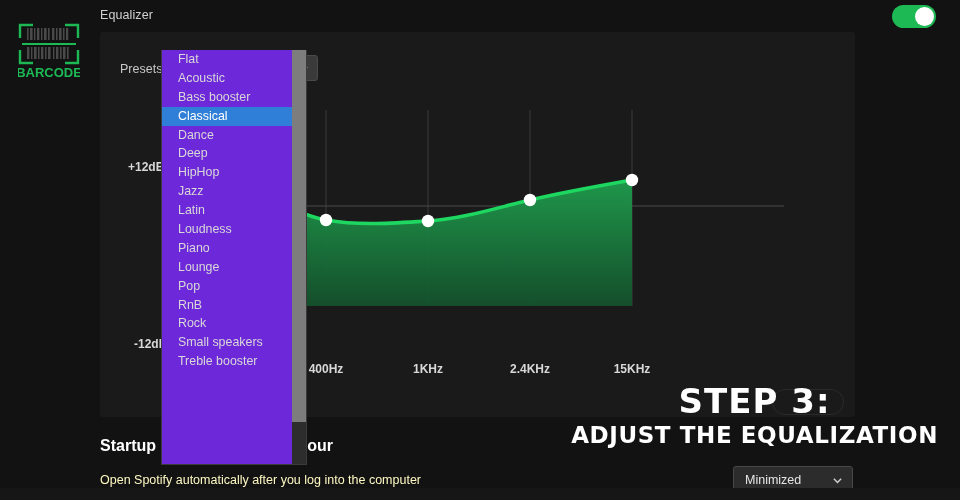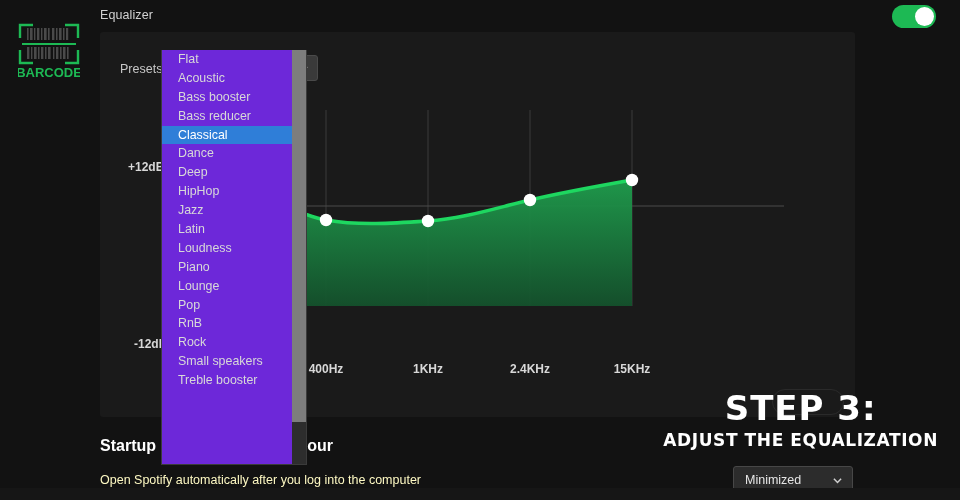--- a/index.html
+++ b/index.html
@@ -180,21 +180,21 @@
   }
   .caption .step {
     font-family: "DejaVu Sans", sans-serif;
     font-size: 34px; font-weight: bold;
     color: #ffffff;
     letter-spacing: 1px;
     line-height: 1.05;
   }
   .caption .sub {
     font-family: "DejaVu Sans", sans-serif;
-    font-size: 17px; font-weight: bold;
+    font-size: 23px; font-weight: bold;
     color: #ffffff;
     letter-spacing: .6px;
     line-height: 1.2;
     margin-top: 3px;
   }
   .bottom-fade {
     position: absolute; left: 0; bottom: 0;
     width: 960px; height: 12px;
     background: #161616;
   }
@@ -325,21 +325,20 @@
       <svg class="chev" viewBox="0 0 10 10">
         <path d="M1,3 L5,7.2 L9,3" stroke="#d0d0d0" stroke-width="1.6" fill="none"></path>
       </svg>
     </div>
 
     <div class="preset-menu">
       <div class="menu-scroll">
           <div class="menu-item">Flat</div>
           <div class="menu-item">Acoustic</div>
           <div class="menu-item">Bass booster</div>
-          <div class="menu-item">Bass reducer</div>
           <div class="menu-item selected">Classical</div>
           <div class="menu-item">Dance</div>
           <div class="menu-item">Deep</div>
           <div class="menu-item">HipHop</div>
           <div class="menu-item">Jazz</div>
           <div class="menu-item">Latin</div>
           <div class="menu-item">Loudness</div>
           <div class="menu-item">Piano</div>
           <div class="menu-item">Lounge</div>
           <div class="menu-item">Pop</div>

